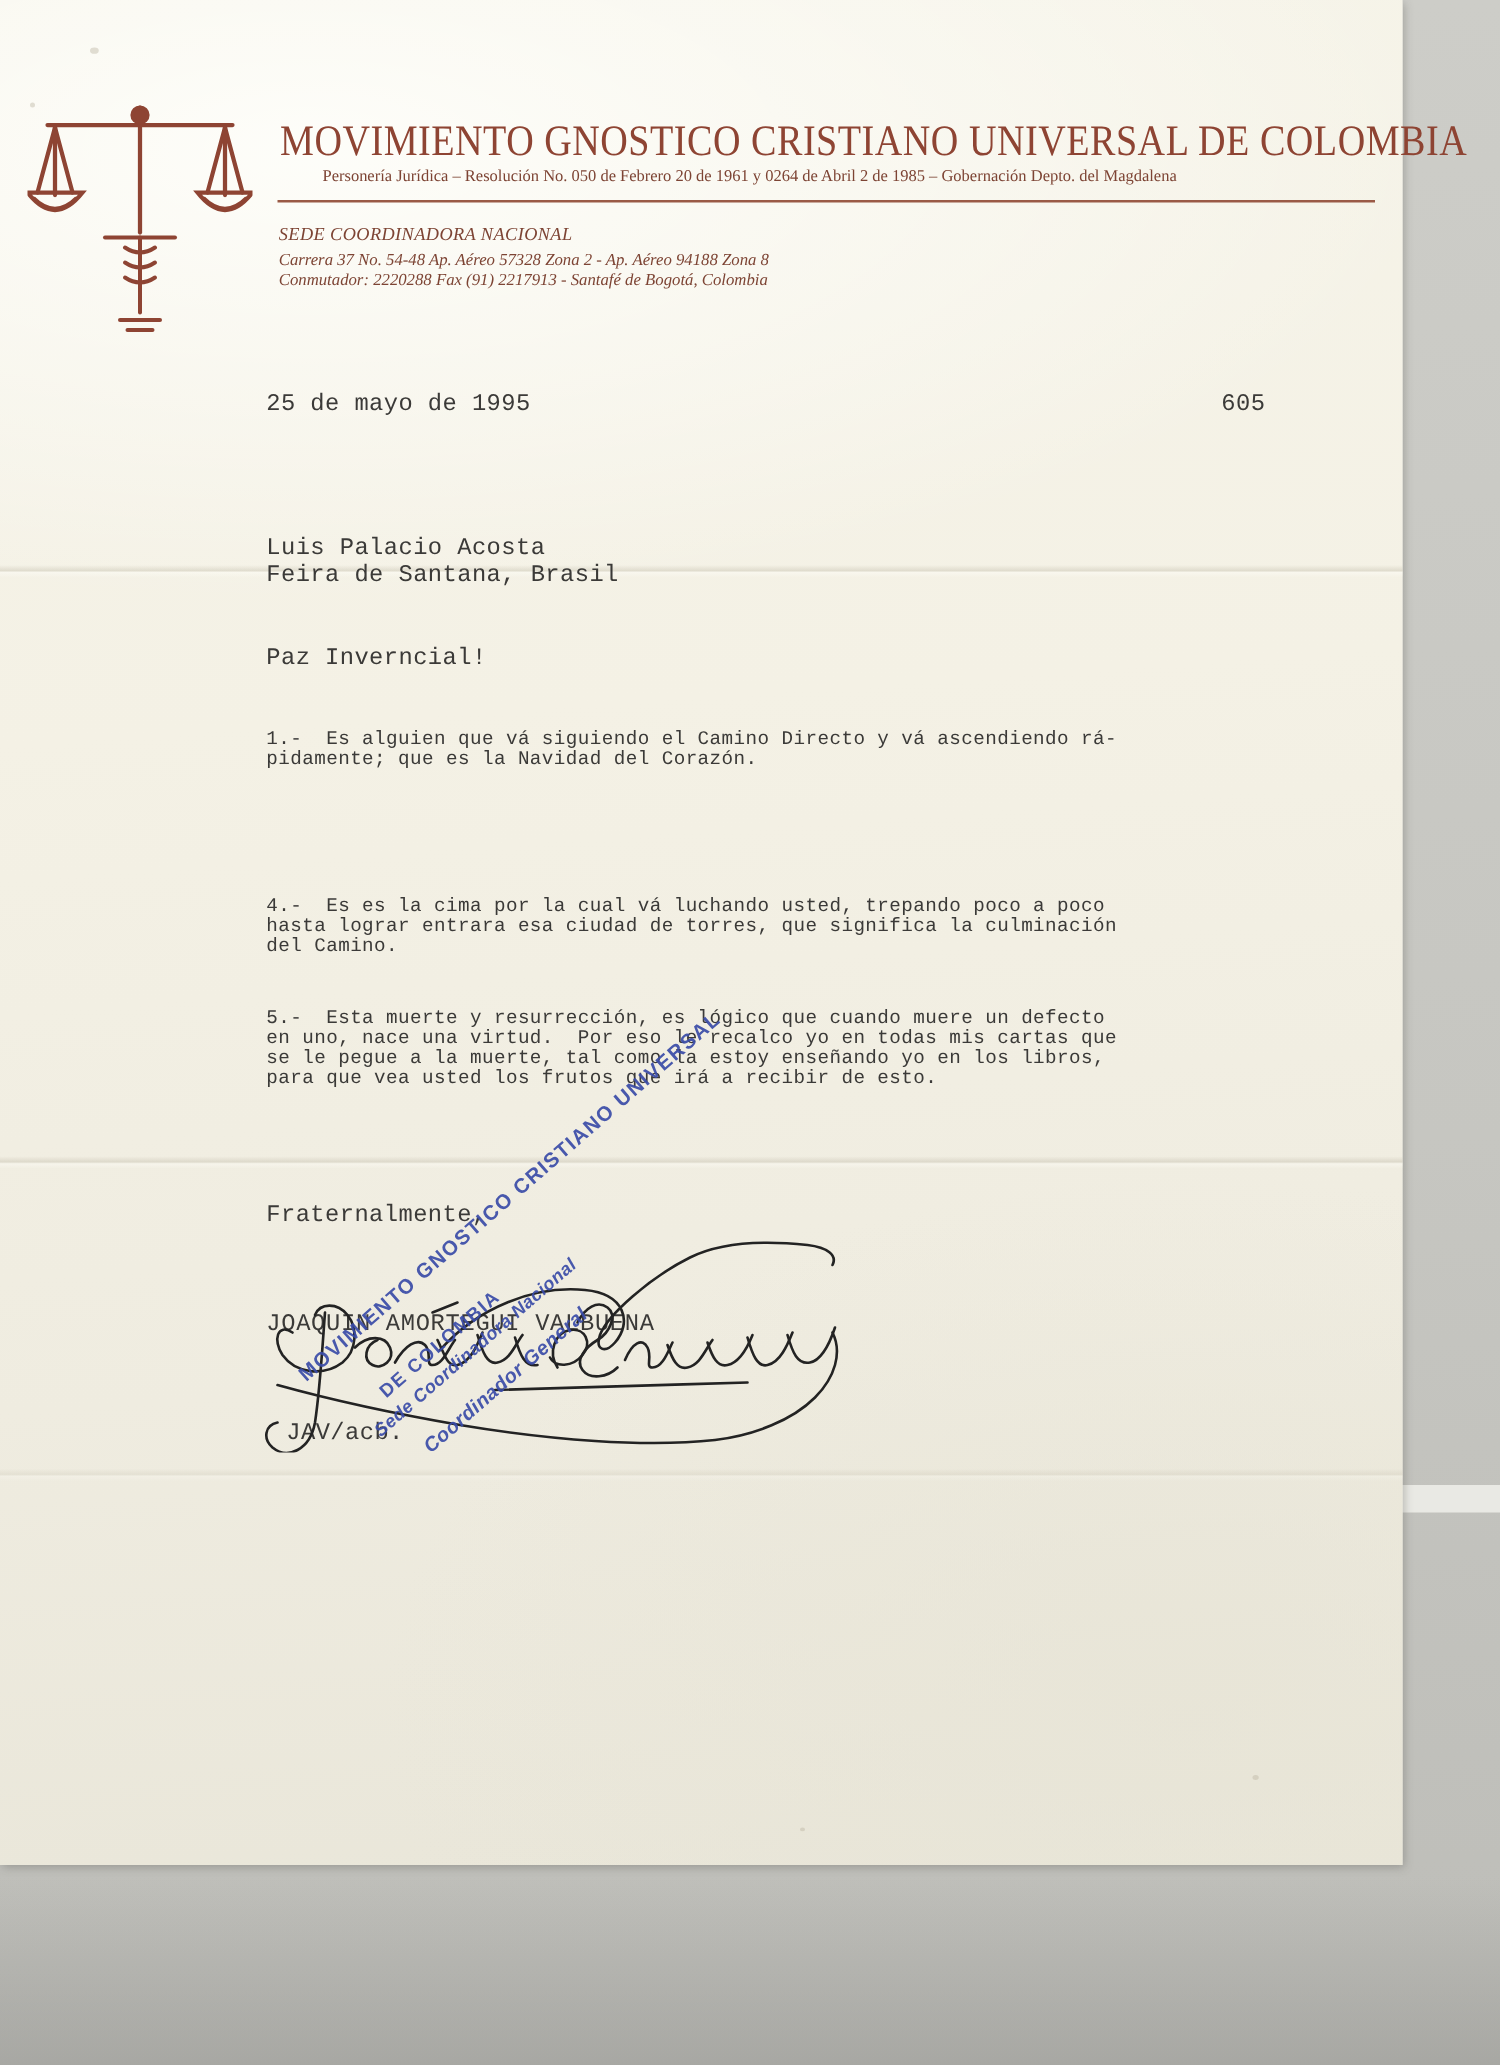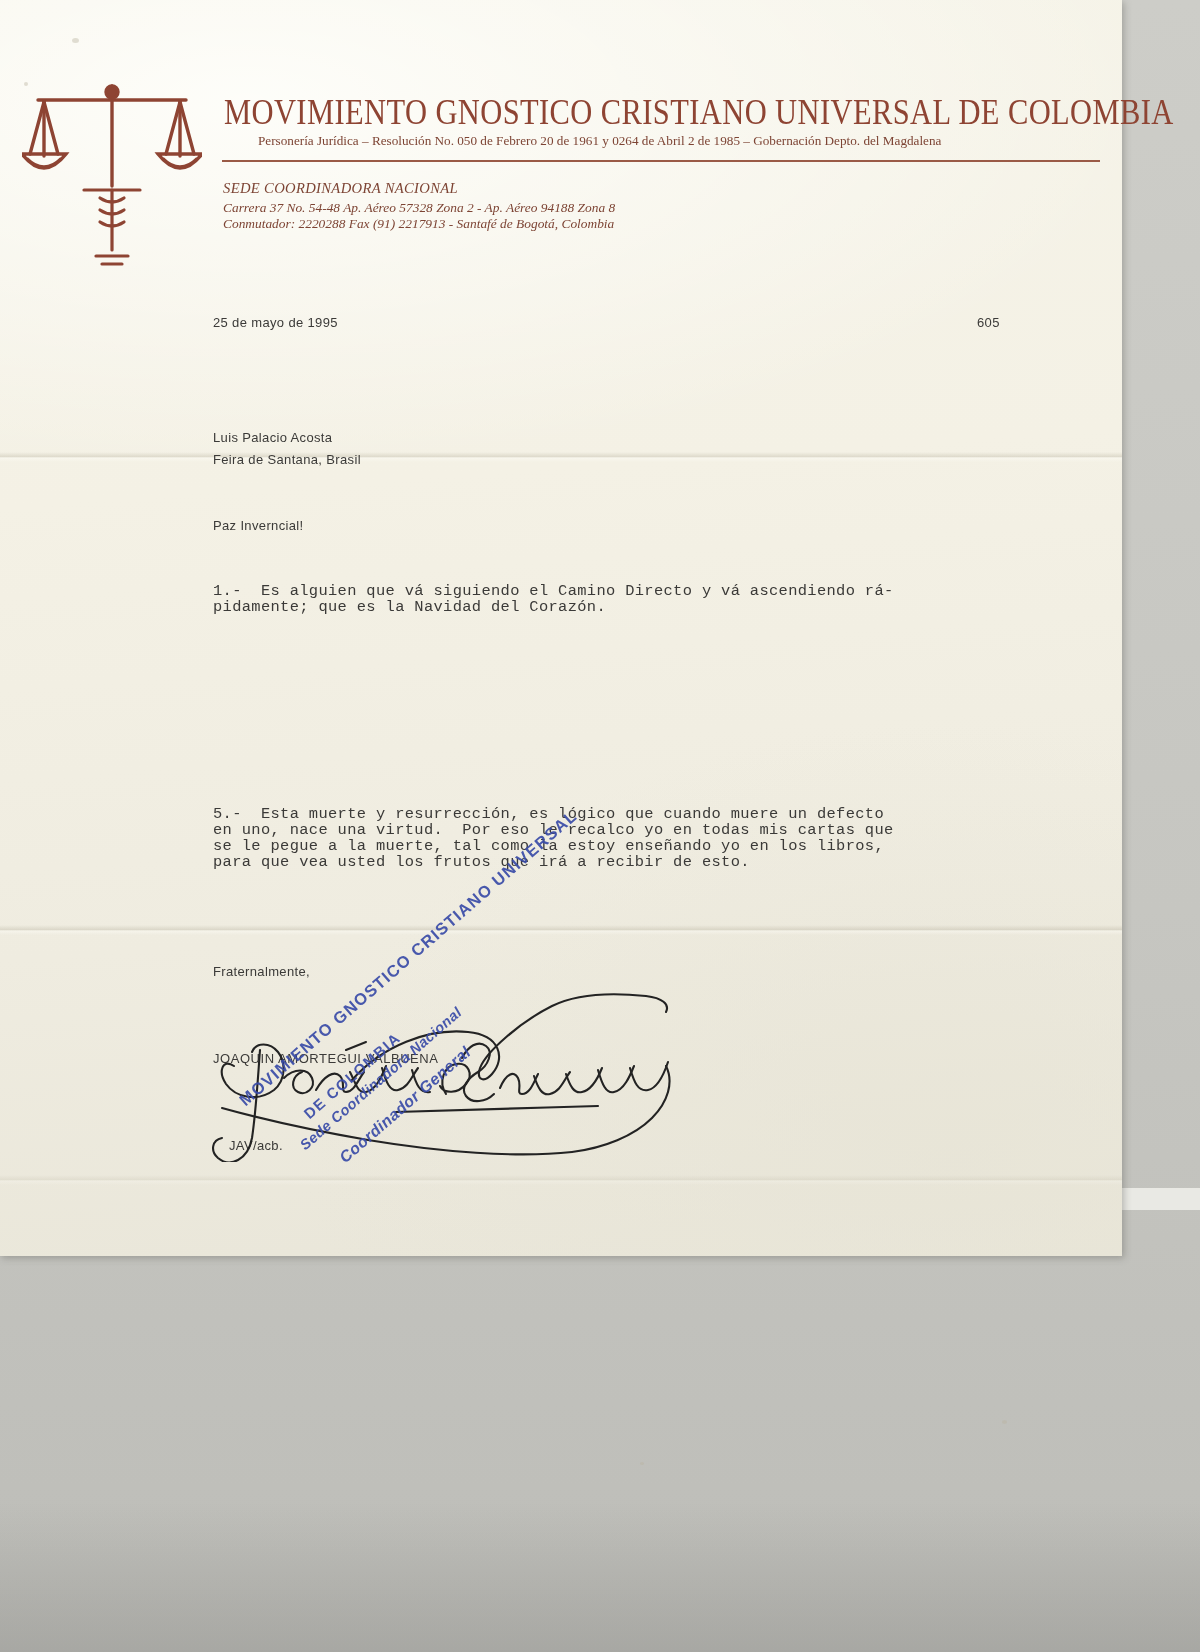--- a/index.html
+++ b/index.html
@@ -38,21 +38,21 @@
     height: 22px;
     background: #e9e9e4;
   }
 
   
   #paper {
     position: absolute;
     left: 0px;
     top: 0px;
     width: 1122px;
-    height: 1256px;
+    height: 1492px;
     background:
       radial-gradient(ellipse 1300px 520px at 22% 8%, rgba(255,255,252,.85) 0%, rgba(255,255,252,0) 70%),
       radial-gradient(ellipse 900px 600px at 85% 92%, rgba(231,228,214,.75) 0%, rgba(231,228,214,0) 72%),
       linear-gradient(176deg, #f6f4e9 0%, #f4f1e5 38%, #efece0 72%, #e9e6d9 100%);
     box-shadow: 2px 2px 7px rgba(80,80,75,.35);
   }
   
   .crease {
     position: absolute;
     left: 0;
@@ -138,22 +138,22 @@
     color: #7d4434;
     white-space: nowrap;
     text-align: center;
   }
   #hq-line-1 { top: 200px; }
   #hq-line-2 { top: 216px; }
 
   
   .typed {
     position: absolute;
-    font-family: Liberation Sans, sans-serif;
-    font-size: 13px;
+    font-family: Liberation Mono, monospace;
+    font-size: 19px;
     line-height: 22.6px;
     color: #3b3a38;
     white-space: pre;
     letter-spacing: .35px;
   }
   #date-line   { left: 213px; top: 312px; }
   #folio       { left: 977px; top: 312px; }
   #addr-line-1 { left: 213px; top: 427px; }
   #addr-line-2 { left: 213px; top: 449px; }
   #greeting    { left: 213px; top: 515px; }
@@ -303,20 +303,23 @@
     <div class="typed" id="date-line">25 de mayo de 1995</div>
     <div class="typed" id="folio">605</div>
 
     <div class="typed" id="addr-line-1">Luis Palacio Acosta</div>
     <div class="typed" id="addr-line-2">Feira de Santana, Brasil</div>
 
     <div class="typed" id="greeting">Paz Inverncial!</div>
 
     <div class="para" id="para-1">1.-  Es alguien que vá siguiendo el Camino Directo y vá ascendiendo rá-
 pidamente; que es la Navidad del Corazón.</div>
+    <div class="para" id="para-3">4.-  Es es la cima por la cual vá luchando usted, trepando poco a poco
+hasta lograr entrara esa ciudad de torres, que significa la culminación
+del Camino.</div>
     <div class="para" id="para-4">5.-  Esta muerte y resurrección, es lógico que cuando muere un defecto
 en uno, nace una virtud.  Por eso le recalco yo en todas mis cartas que
 se le pegue a la muerte, tal como la estoy enseñando yo en los libros,
 para que vea usted los frutos que irá a recibir de esto.</div>
 
     <div class="typed" id="closing">Fraternalmente,</div>
     <div class="typed" id="signer">JOAQUIN AMORTEGUI VALBUENA</div>
     <div class="typed" id="initials">JAV/acb.</div>
 
     <svg id="signature-ink" viewBox="0 0 490 200">

